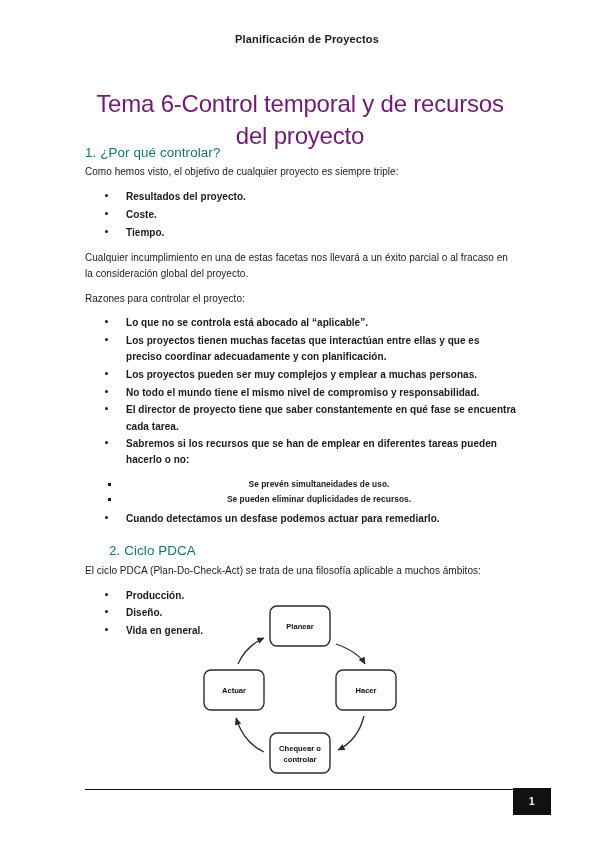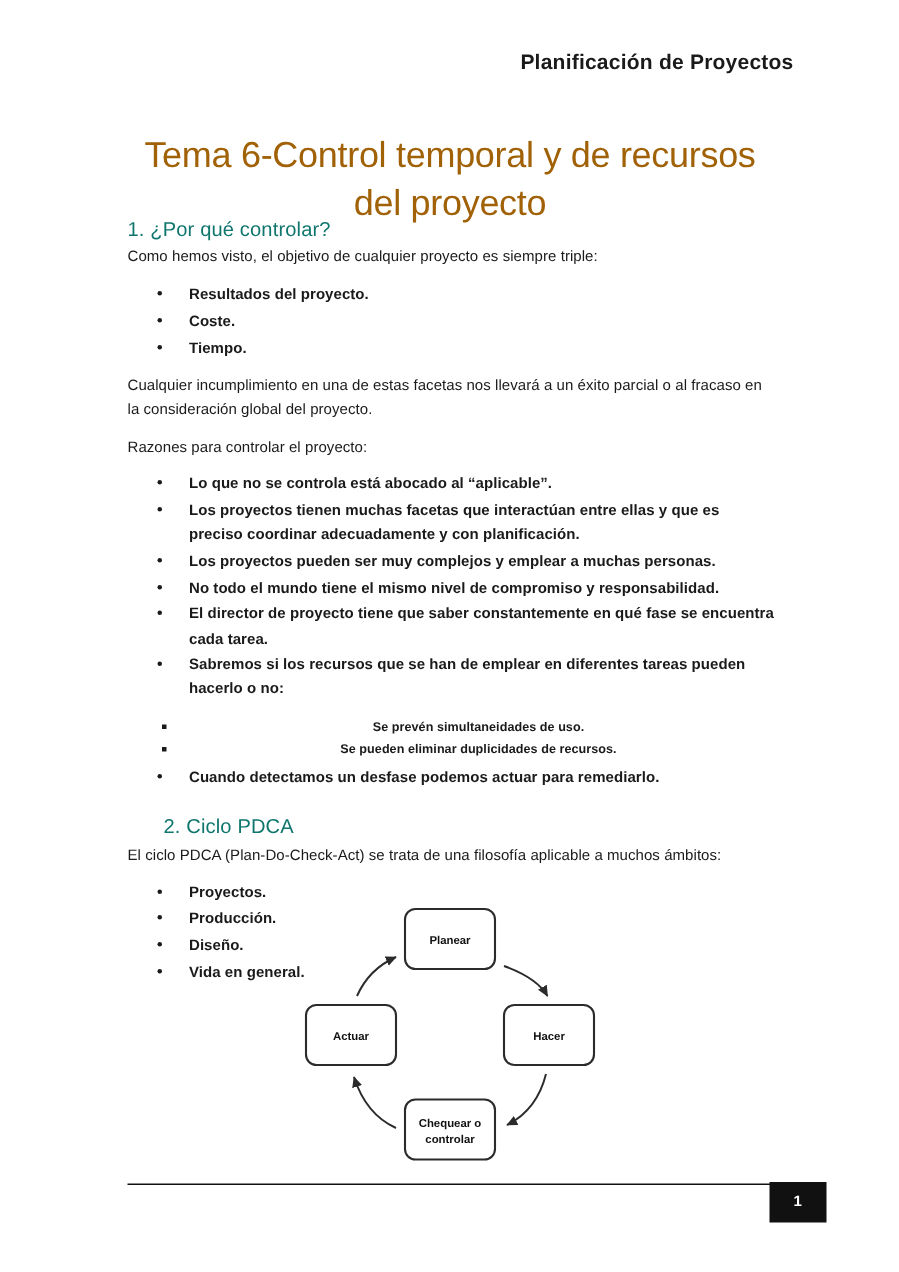--- a/index.html
+++ b/index.html
@@ -21,38 +21,38 @@
     inset: 0;
     background: #ffffff;
   }
 
   
   .doc-header {
     position: absolute;
     top: 33px;
     left: 85px;
     right: 70px;
-    text-align: right;
-    font-size: 14px;
+    text-align: center;
+    font-size: 11px;
     font-weight: bold;
     letter-spacing: 0.15px;
     color: #1a1a1a;
   }
 
   
   .doc-title {
     position: absolute;
     top: 72px;
     left: 85px;
     width: 430px;
     text-align: center;
     font-size: 24px;
     font-weight: 400;
     line-height: 1.32;
-    color: #a16207;
+    color: #701a75;
     letter-spacing: -0.2px;
   }
 
   
   .content {
     position: absolute;
     top: 145px;
     left: 85px;
     width: 432px;
   }
@@ -213,21 +213,20 @@
 
     <ul class="bullets">
       <li>Cuando detectamos un desfase podemos actuar para remediarlo.</li>
     </ul>
 
     <h2 class="section-heading second">2. Ciclo PDCA</h2>
 
     <p class="para">El ciclo PDCA (Plan-Do-Check-Act) se trata de una filosofía aplicable a muchos ámbitos:</p>
 
     <ul class="bullets">
-      <li>Proyectos.</li>
       <li>Producción.</li>
       <li>Diseño.</li>
       <li>Vida en general.</li>
     </ul>
 
   </div>
 
   <div class="pdca-wrap">
     <svg width="216" height="180" viewBox="0 0 216 180" xmlns="http://www.w3.org/2000/svg">
       <defs>

